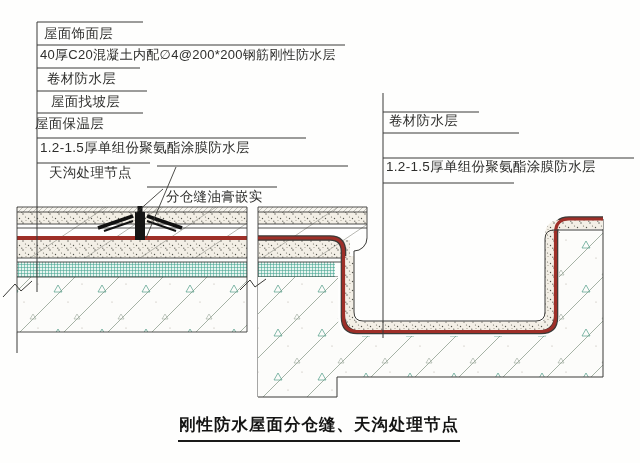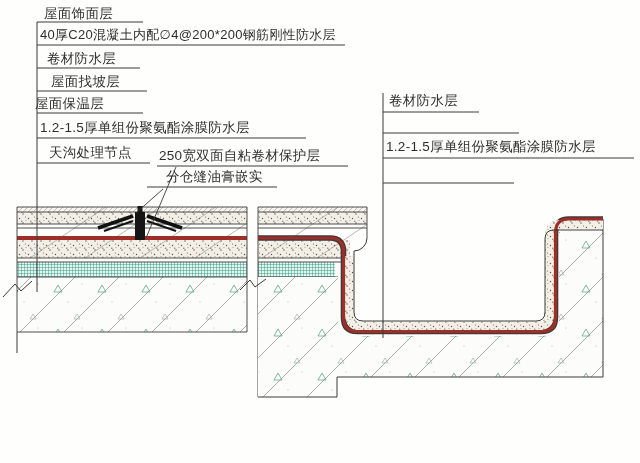--- a/index.html
+++ b/index.html
@@ -1,20 +1,20 @@
 <!DOCTYPE html>
 <html><head>
 <meta charset="utf-8">
 <style>
   html,body{margin:0;padding:0;background:#ffffff;}
   #stage{position:relative;width:640px;height:463px;background:#fefefd;overflow:hidden;
          font-family:"Liberation Sans","DejaVu Sans",sans-serif;}
   #drawing{position:absolute;left:0;top:0;}
   .lbl{position:absolute;color:var(--ink,#2e2e2c);font-size:13.5px;line-height:1.1;
-       white-space:nowrap;letter-spacing:.3px;}
+       white-space:nowrap;letter-spacing:.3px;margin-top:20px;}
   .lbl.small{font-size:13px;}
   #title{position:absolute;left:178px;top:414px;width:282px;text-align:center;
          font-size:16.5px;font-weight:bold;color:#141413;letter-spacing:1px;
          border-bottom:2px solid #1a1a19;padding-bottom:4px;white-space:nowrap;}
   #watermark{position:absolute;left:482px;top:433px;font-size:15px;color:var(--wm,#bdbdbd);
          letter-spacing:1.5px;white-space:nowrap;}
 </style>
 </head>
 <body>
 
@@ -124,19 +124,19 @@
   </svg>
 
   <div class="lbl" style="left:44px;top:7px">屋面饰面层</div>
   <div class="lbl small" style="left:40px;top:28px">40厚C20混凝土内配∅4@200*200钢筋刚性防水层</div>
   <div class="lbl" style="left:47px;top:52px">卷材防水层</div>
   <div class="lbl" style="left:51px;top:75px">屋面找坡层</div>
   <div class="lbl" style="left:35px;top:97px">屋面保温层</div>
   <div class="lbl" style="left:40px;top:121px">1.2-1.5厚单组份聚氨酯涂膜防水层</div>
   <div class="lbl" style="left:49px;top:146px">天沟处理节点</div>
 
-  <div class="lbl" style="left:159px;top:149px">250宽双面自粘卷材保护层</div>
   <div class="lbl" style="left:166px;top:170px">分仓缝油膏嵌实</div>
 
   <div class="lbl" style="left:389px;top:94px">卷材防水层</div>
   <div class="lbl" style="left:386px;top:140px">1.2-1.5厚单组份聚氨酯涂膜防水层</div>
 
+  <div id="title">刚性防水屋面分仓缝、天沟处理节点</div>
 </div>
 
 </body></html>

